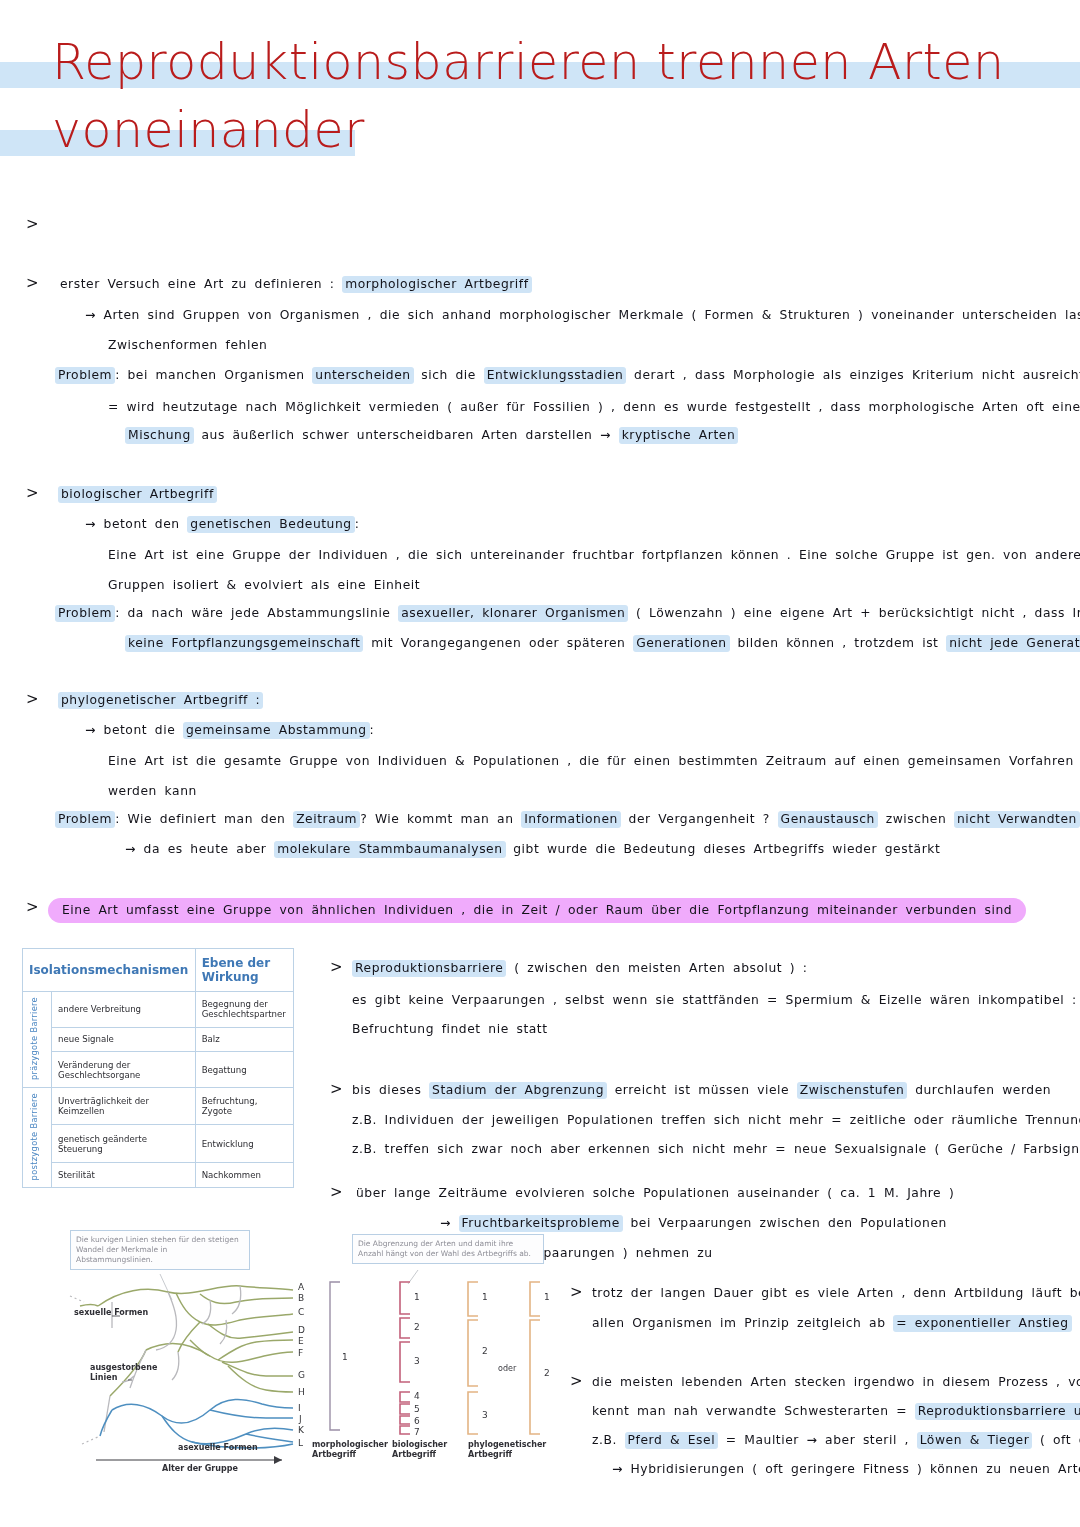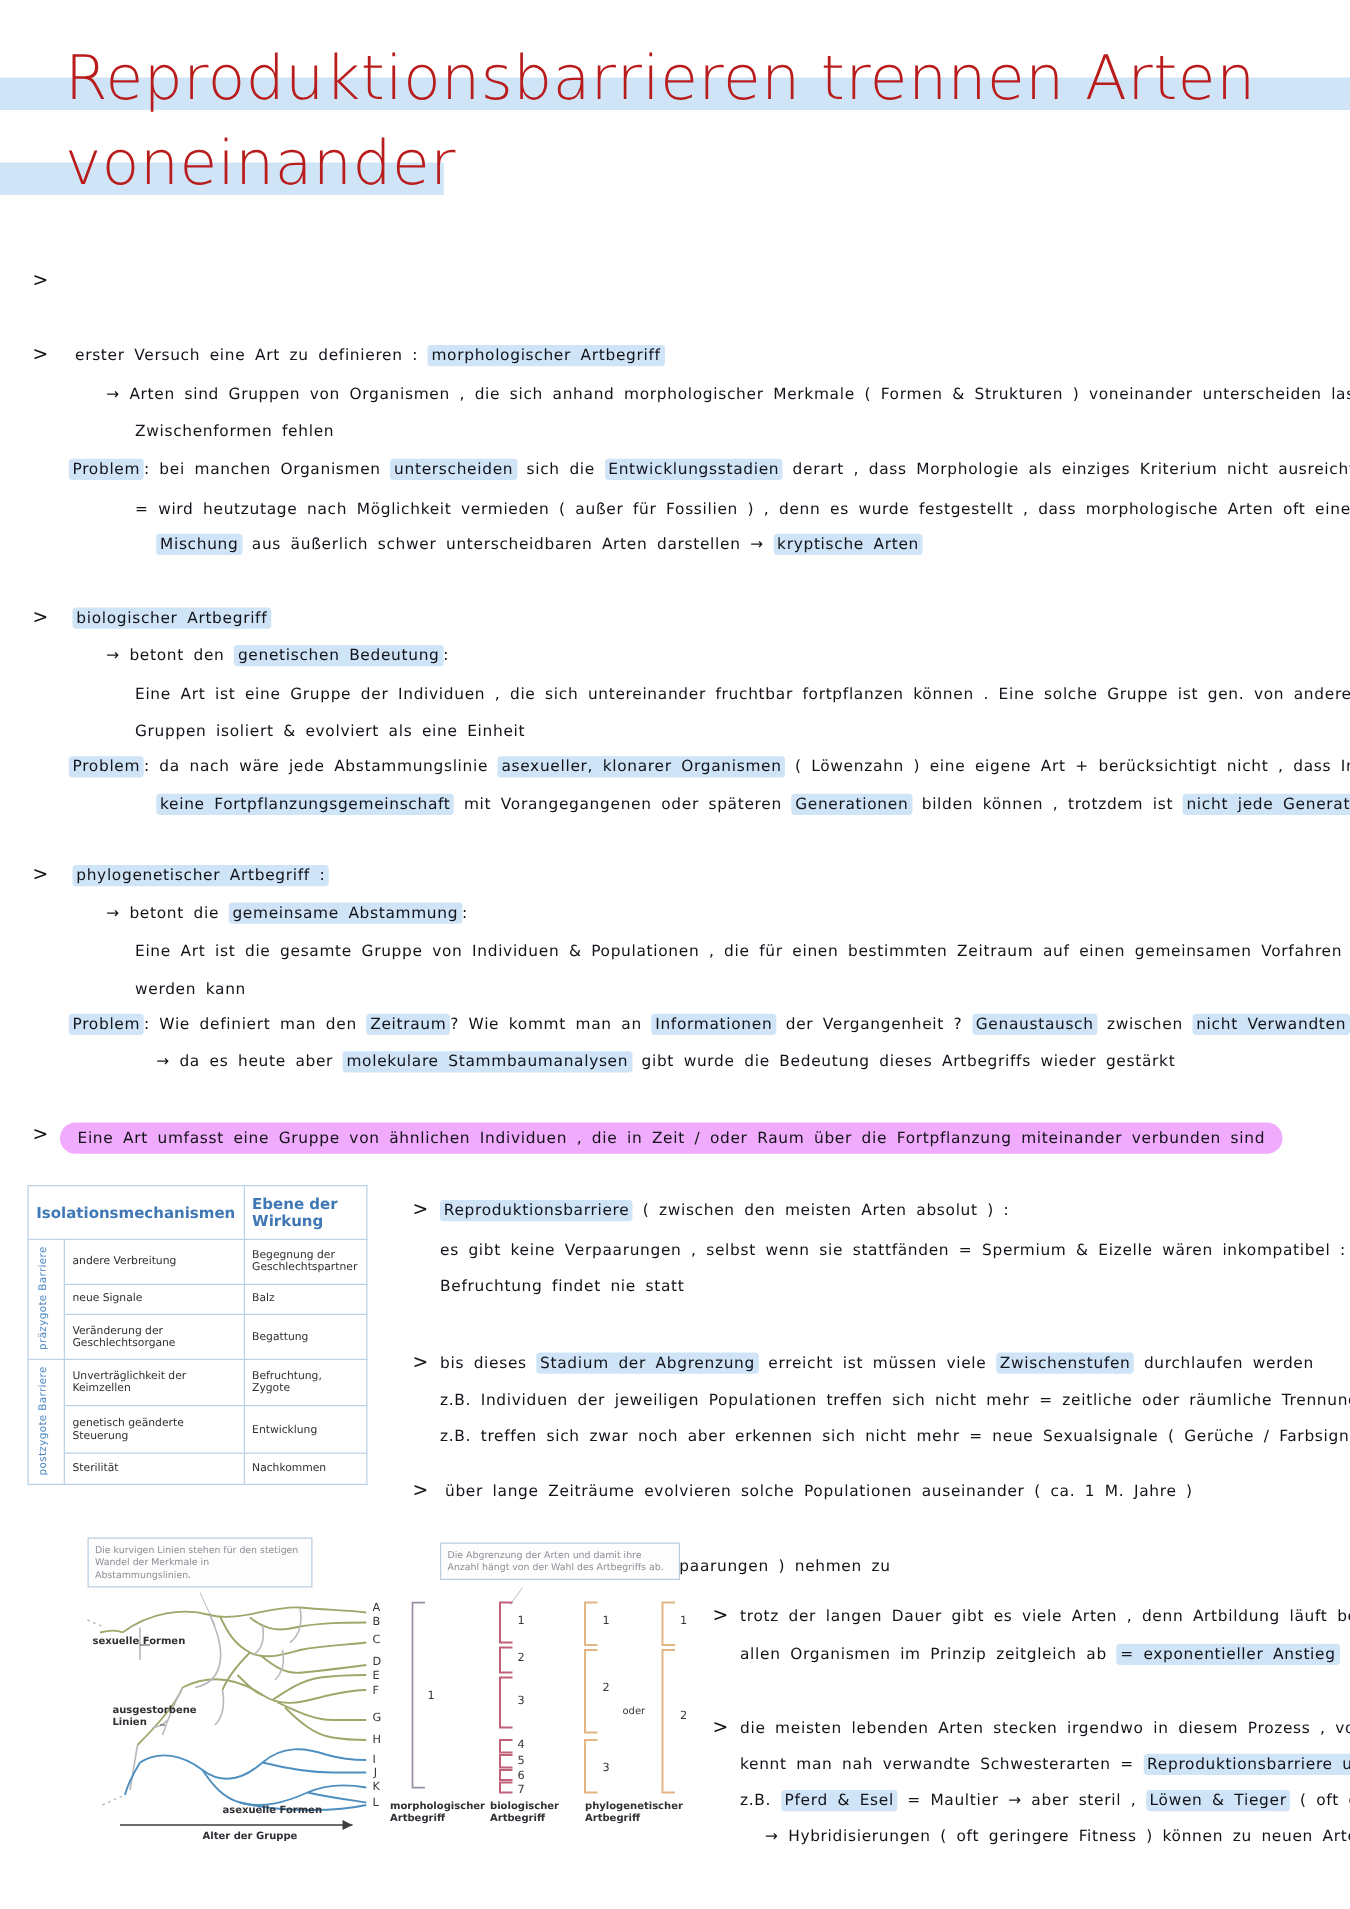--- a/index.html
+++ b/index.html
@@ -242,20 +242,25 @@
     <mark class="hl">Stadium der Abgrenzung</mark>
     <span>erreicht ist müssen viele</span>
     <mark class="hl">Zwischenstufen</mark>
     <span>durchlaufen werden</span>
   </div>
   <div class="row hw" style="left:352px;top:1113px;">z.B. Individuen der jeweiligen Populationen treffen sich nicht mehr = zeitliche oder räumliche Trennung</div>
   <div class="row hw" style="left:352px;top:1142px;">z.B. treffen sich zwar noch aber erkennen sich nicht mehr = neue Sexualsignale ( Gerüche / Farbsignale )</div>
 
   <div class="bullet" style="left:330px;top:1183px;">&gt;</div>
   <div class="row hw" style="left:356px;top:1186px;">über lange Zeiträume evolvieren solche Populationen auseinander    ( ca. 1 M. Jahre )</div>
+  <div class="row hw" style="left:440px;top:1216px;">
+    <span>→</span>
+    <mark class="hl">Fruchtbarkeitsprobleme</mark>
+    <span>bei Verpaarungen zwischen den Populationen</span>
+  </div>
   <div class="row hw" style="left:465px;top:1246px;">( Hybridverpaarungen ) nehmen zu</div>
 
   <div class="bullet" style="left:570px;top:1283px;">&gt;</div>
   <div class="row hw" style="left:592px;top:1286px;">trotz der langen Dauer gibt es viele Arten , denn Artbildung läuft bei</div>
   <div class="row hw" style="left:592px;top:1316px;">
     <span>allen Organismen im Prinzip zeitgleich ab</span>
     <mark class="hl">= exponentieller Anstieg</mark>
   </div>
 
   <div class="bullet" style="left:570px;top:1372px;">&gt;</div>

